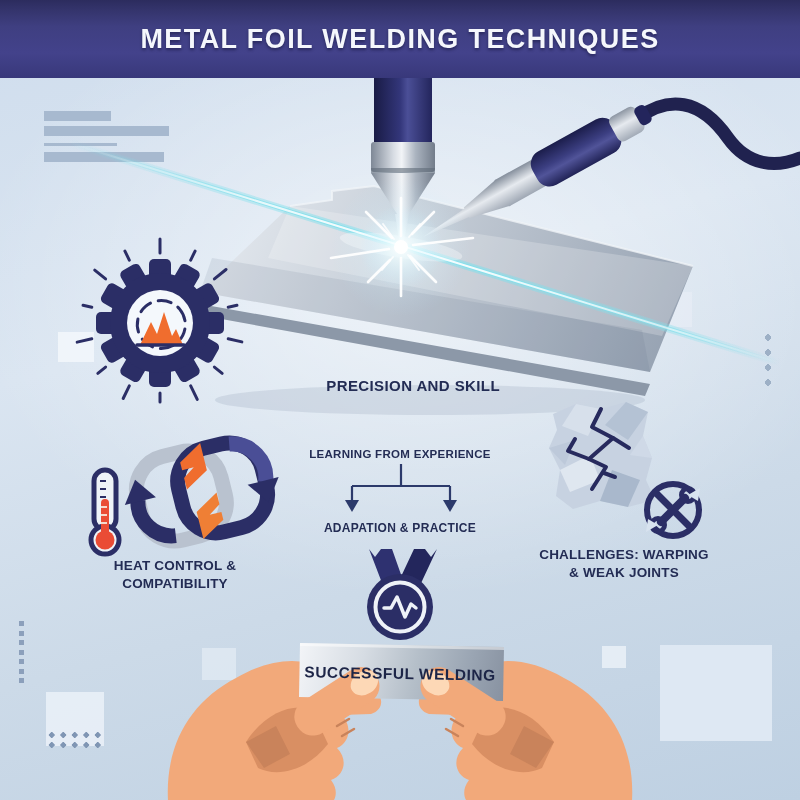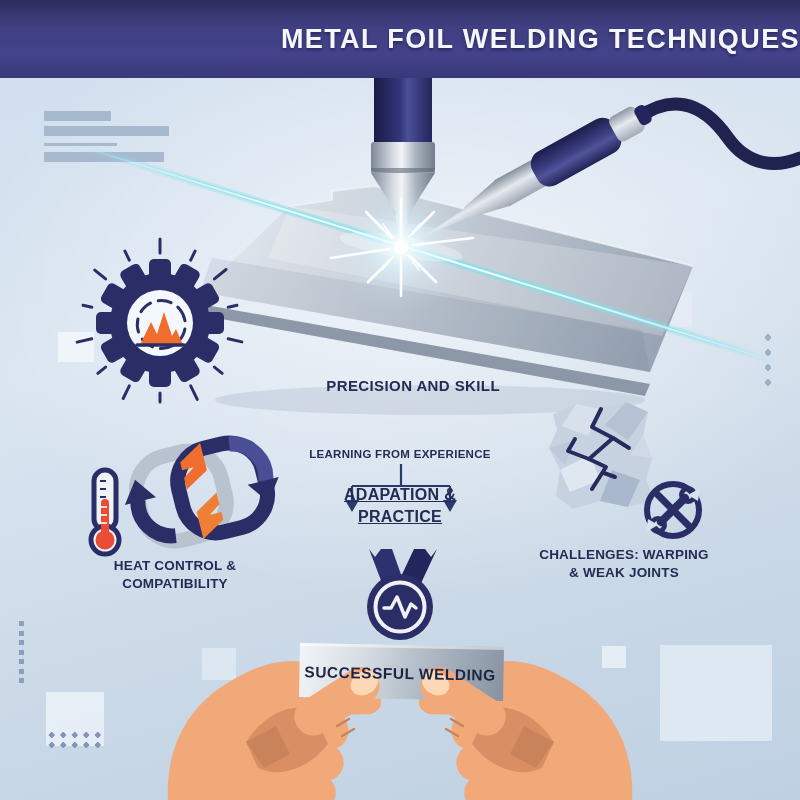--- a/index.html
+++ b/index.html
@@ -6,31 +6,31 @@
   #canvas{
     position:relative;width:800px;height:800px;overflow:hidden;
     font-family:"Liberation Sans",sans-serif;
     background:
       radial-gradient(ellipse 620px 430px at 52% 36%, rgba(255,255,255,.55), rgba(255,255,255,0) 72%),
       linear-gradient(165deg,#cfdded 0%,#dae5f1 38%,#ccdae8 68%,#bed0e2 100%);
   }
   #header{
     position:absolute;left:0;top:0;width:800px;height:78px;
     background:linear-gradient(180deg,#2c2c5e 0,#34346c 10px,#3f3f81 34%,#43428b 68%,#38387a 100%);
-    display:flex;align-items:center;justify-content:flex-end;
+    display:flex;align-items:center;justify-content:center;
   }
   #header .title{
     color:#f5f7fc;font-size:27px;font-weight:bold;letter-spacing:1.4px;
     text-shadow:0 2px 3px rgba(10,10,40,.45);
   }
   svg.scene{position:absolute;left:0;top:0;width:800px;height:800px;}
   .lbl{position:absolute;font-weight:bold;color:#232c54;text-align:center;line-height:1.35;}
   .lbl-precision{left:300px;top:376px;width:200px;font-size:15px;letter-spacing:.4px;text-align:right;}
   .lbl-learning{left:295px;top:447px;width:210px;font-size:11.5px;letter-spacing:.3px;}
-  .lbl-adaptation{left:300px;top:484px;width:200px;font-size:16px;letter-spacing:.3px;text-decoration:underline;}
+  .lbl-adaptation{left:300px;top:520px;width:200px;font-size:12px;letter-spacing:.3px;}
   .lbl-heat{left:85px;top:557px;width:180px;font-size:13.5px;letter-spacing:.2px;}
   .lbl-challenges{left:524px;top:546px;width:200px;font-size:13.5px;letter-spacing:.2px;}
   .lbl-success{left:300px;top:664px;width:200px;font-size:15.5px;color:#1d2547;letter-spacing:.5px;transform:rotate(1deg);}
   .deco-dots-col-squares{position:absolute;left:19px;top:621px;width:5px;height:64px;opacity:.85;
     background:repeating-linear-gradient(180deg,#8095b3 0 5px,transparent 5px 9.5px);}
   .deco-dots-rows{position:absolute;left:46px;top:730px;width:57px;height:20px;
     background-image:radial-gradient(circle 2.8px,#8096b4 97%,transparent 100%);
     background-size:11.5px 10px;}
   .deco-dots-col-round{position:absolute;left:764px;top:330px;width:8px;height:56px;
     background-image:radial-gradient(circle 3.2px,#9db0c6 97%,transparent 100%);

